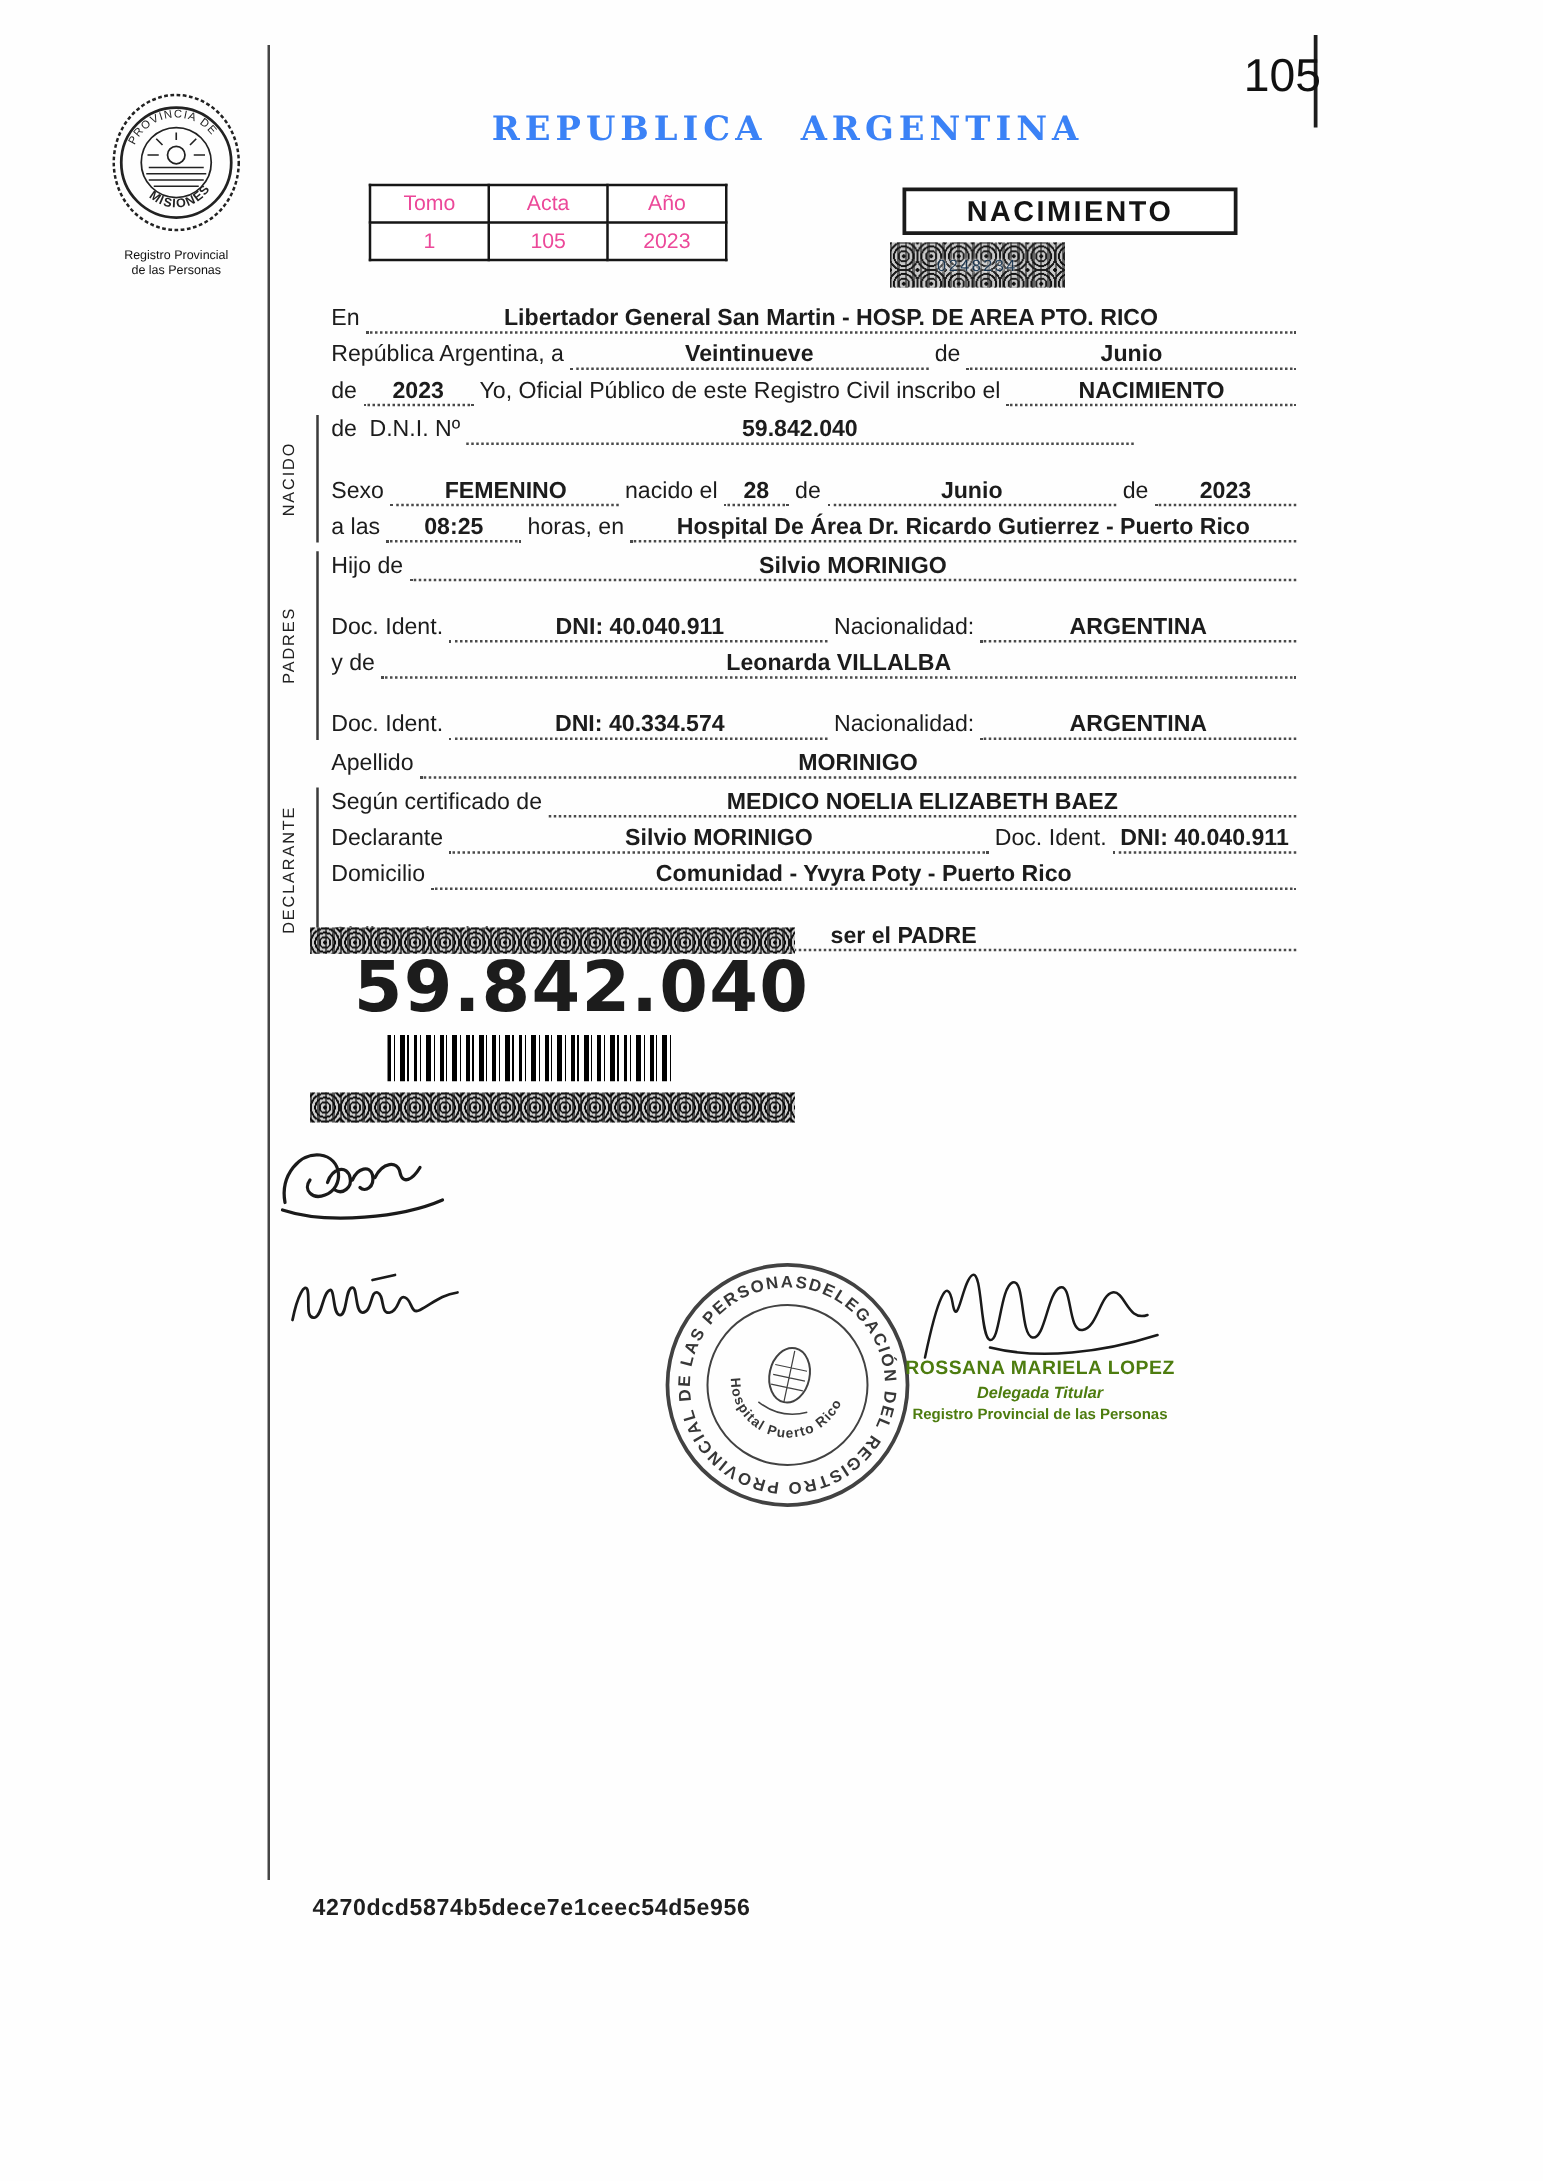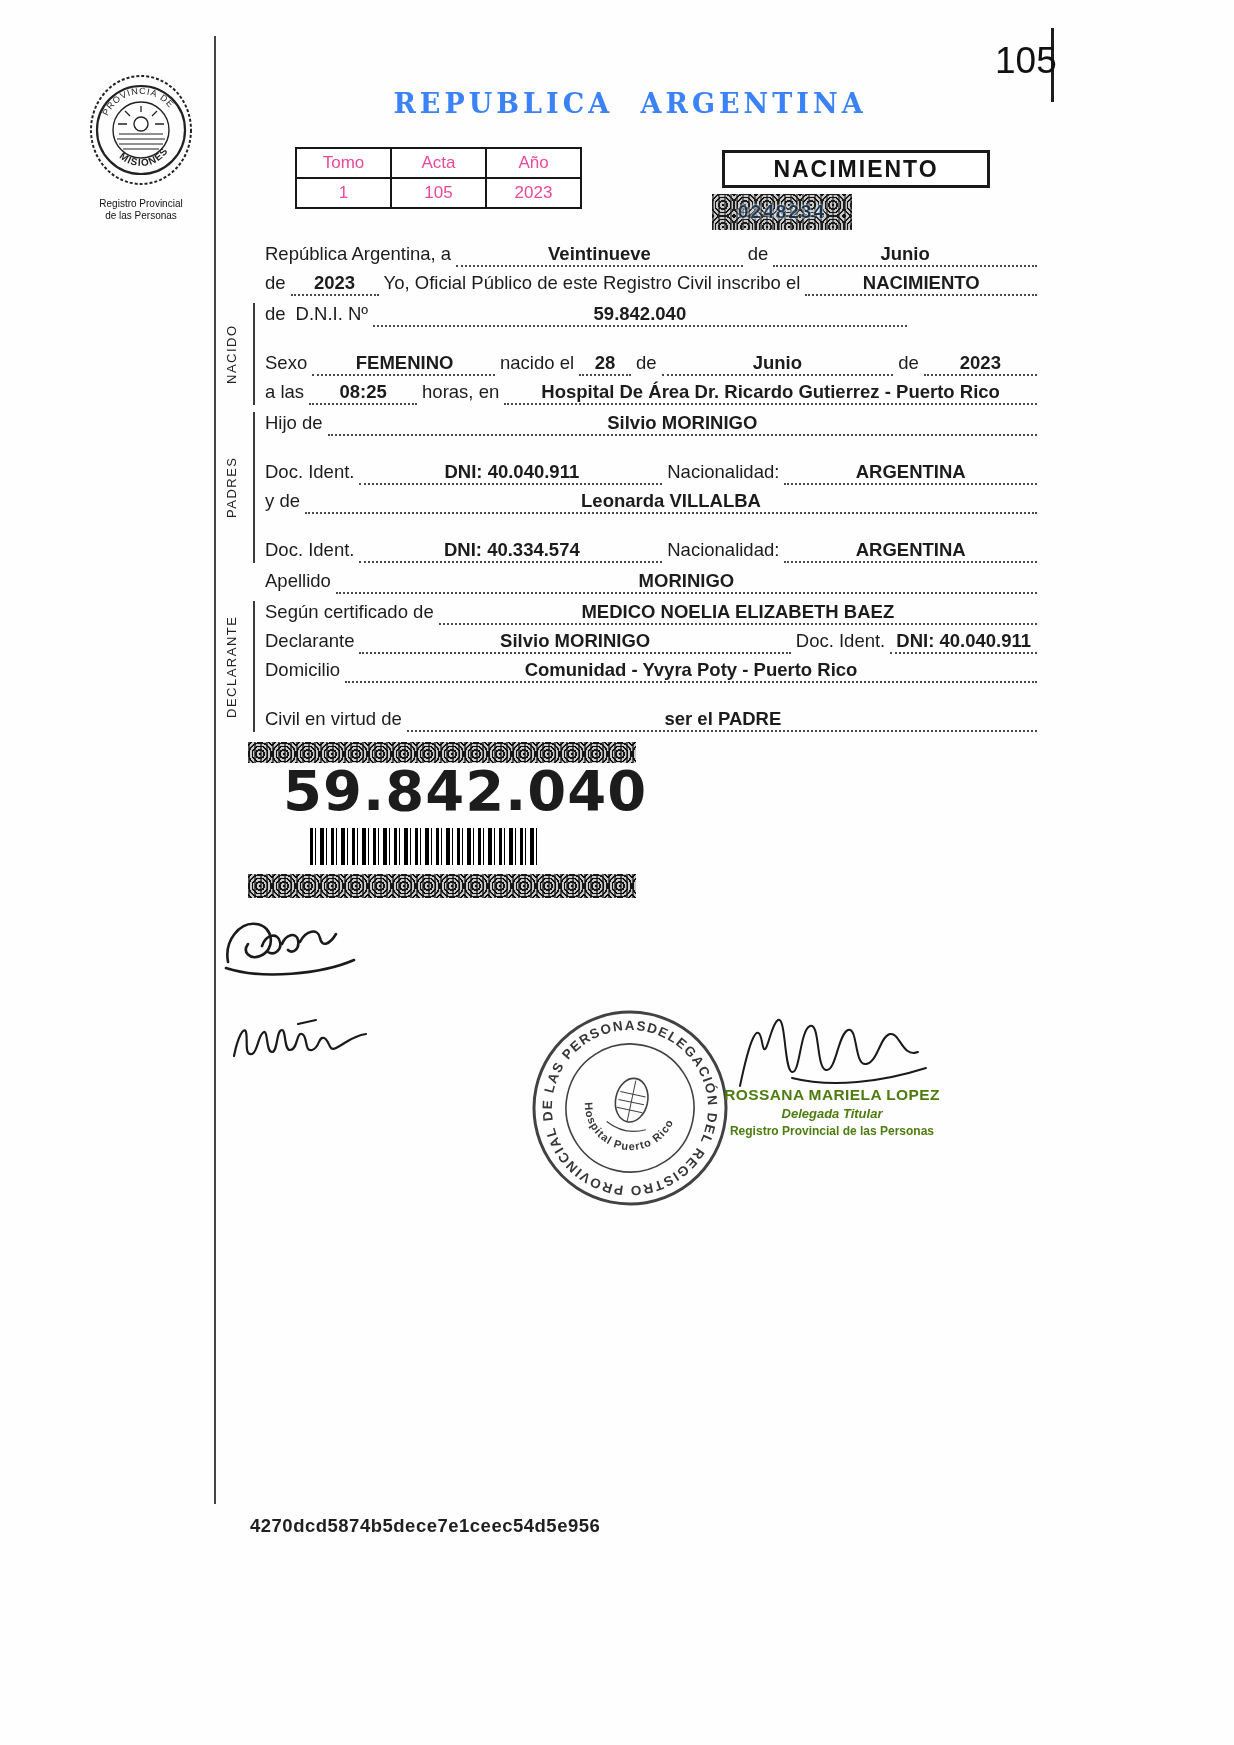--- a/index.html
+++ b/index.html
@@ -26,21 +26,21 @@
   .type-box { position:absolute; left:722px; top:150px; width:268px; height:38px; border:3px solid #1a1a1a;
               display:flex; align-items:center; justify-content:center; font-size:23px; font-weight:700;
               letter-spacing:2px; color:#141414; background:#fff; }
   .serial-stamp { position:absolute; left:712px; top:194px; width:140px; height:36px;
               background-color:#b9b9b9;
               background-image:
                 repeating-radial-gradient(circle at 50% 50%, #111 0 1.5px, transparent 1.5px 3.5px, #1c1c1c 3.5px 5px, transparent 5px 7px),
                 repeating-linear-gradient(90deg, rgba(0,0,0,.45) 0 2px, rgba(255,255,255,.2) 2px 6px);
               background-size:22px 22px, 12px 100%;
               display:flex; align-items:center; justify-content:center; }
-  .serial-num { font-size:19px; font-weight:700; color:#15324e; letter-spacing:2px; opacity:.9;
+  .serial-num { font-size:13px; font-weight:400; color:#15324e; letter-spacing:2px; opacity:.9;
                 text-shadow:0 0 2px #fff, 0 0 3px #fff; }
 
   .form { position:absolute; left:253px; top:243px; width:784px; font-size:18.5px; }
   .fline { display:flex; align-items:baseline; margin:0 0 5px 12px; white-space:nowrap; }
   .group { position:relative; border-left:2px solid #3b3b3b; padding-left:10px; margin:7px 0 7px 0; }
   .group .fline { margin-left:0; }
   .side-label { position:absolute; left:-33px; top:0; bottom:0; width:18px; display:flex; align-items:center;
                 justify-content:center; writing-mode:vertical-rl; transform:rotate(180deg);
                 font-size:13px; letter-spacing:1.5px; color:#222; }
   .lbl { margin-right:5px; }
@@ -133,20 +133,24 @@
 
   <div class="type-box">
     <span>NACIMIENTO</span>
   </div>
   <div class="serial-stamp">
     <span class="serial-num">0248234</span>
   </div>
 
   <div class="form">
 
+    <div class="fline">
+      <span class="lbl">En</span>
+      <span class="fill grow"><b class="val">Libertador General San Martin - HOSP. DE AREA PTO. RICO</b></span>
+    </div>
 
     <div class="fline">
       <span class="lbl">República Argentina, a</span>
       <span class="fill" style="flex:1.2"><b class="val">Veintinueve</b></span>
       <span class="mid">de</span>
       <span class="fill" style="flex:1.1"><b class="val">Junio</b></span>
     </div>
 
     <div class="fline">
       <span class="lbl">de</span>

